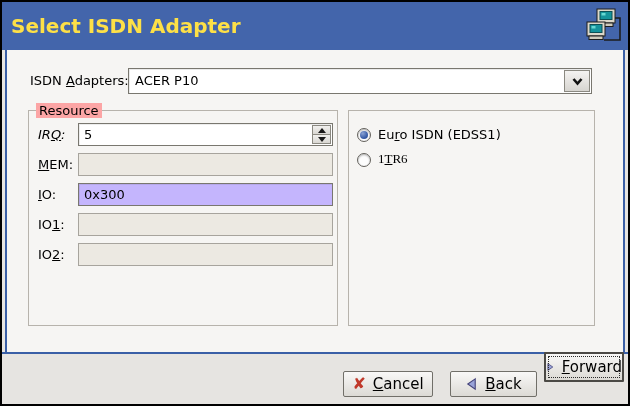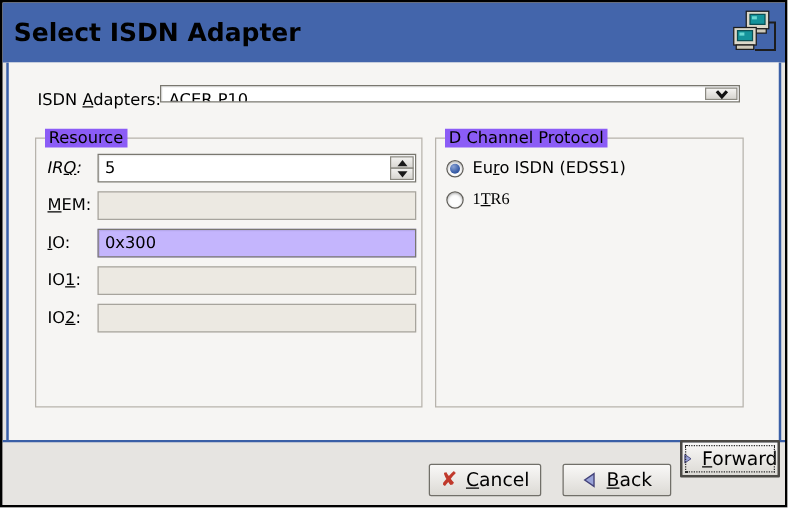--- a/index.html
+++ b/index.html
@@ -10,21 +10,21 @@
     font-family:"DejaVu Sans","Liberation Sans",sans-serif;
     color:#000; overflow:hidden;
   }
   
   .titlebar {
     position:absolute; left:0; top:0; right:0; height:48px;
     background:#4365ab;
   }
   .title {
     position:absolute; left:9px; top:0; line-height:48px;
-    font-size:20px; font-weight:bold; color:#000000; letter-spacing:0;
+    font-size:20px; font-weight:bold; color:#fde047; letter-spacing:0;
   }
   .titleicon { position:absolute; right:5px; top:5px; width:38px; height:38px; }
   
   .main {
     position:absolute; left:3px; top:48px; width:620px; height:302px;
     background:#f6f5f3;
     border-left:2px solid #3a5fa6; border-right:2px solid #3a5fa6;
   }
   .separator {
     position:absolute; left:0; right:0; top:350px; height:2px;
@@ -32,35 +32,35 @@
   }
   .strip {
     position:absolute; left:0; right:0; top:352px; bottom:0;
     background:#e6e4e1;
   }
   
   .lbl { position:absolute; font-size:13px; white-space:nowrap; }
   .u { text-decoration:underline; text-underline-offset:1px; }
   
   .combo {
-    position:absolute; left:126px; top:66px; width:464px; height:14px;
+    position:absolute; left:126px; top:66px; width:464px; height:26px;
     background:#fff; border:1px solid #79776f;
     box-shadow:inset 1px 1px 0 rgba(0,0,0,.08);
     display:flex; align-items:stretch;
   }
   .combo-value { flex:1; font-size:13px; line-height:24px; padding-left:6px; overflow:hidden; }
   .combo-btn {
     width:26px; margin:1px; background:linear-gradient(#f4f3f1,#d7d5d0);
     border:1px solid #8b8981; display:flex; align-items:center; justify-content:center;
     cursor:default;
   }
   
   .group { position:absolute; border:1px solid #b7b3ac; }
   .legend {
-    position:absolute; font-size:13px; background:#8b5cf6; padding:0 3px;
+    position:absolute; font-size:13px; background:#fca5a5; padding:0 3px;
     white-space:nowrap;
   }
   
   .field {
     position:absolute; height:23px; border:1px solid #79776f; background:#c4b5fd;
     font-family:"DejaVu Sans","Liberation Sans",sans-serif; font-size:13px;
     padding:0 5px; color:#000; box-shadow:inset 1px 1px 0 rgba(0,0,0,.07);
     width:255px; left:76px;
   }
   .field:disabled, .field.disabled {
@@ -174,21 +174,20 @@
   <label class="lbl" style="left:36px; top:185px;"><span></span><span class="u">I</span><span>O:</span></label>
   <input class="field" style="top: 181px;" value="0x300">
 
   <label class="lbl" style="left:36px; top:215px;"><span>IO</span><span class="u">1</span><span>:</span></label>
   <input class="field disabled" style="top: 211px;" disabled="" value="">
 
   <label class="lbl" style="left:36px; top:245px;"><span>IO</span><span class="u">2</span><span>:</span></label>
   <input class="field disabled" style="top: 241px;" disabled="" value="">
 
   <div class="group" style="left:346px; top:108px; width:247px; height:216px;"></div>
-  <span class="legend" style="left:354px; top:101px;">D Channel Protocol</span>
 
   <div class="radio-row" style="left:355px; top:124px;">
     <span class="radio checked"></span>
     <label class="lbl"><span>Eu</span><span class="u">r</span><span>o ISDN (EDSS1)</span></label>
   </div>
 
   <div class="radio-row" style="left:355px; top:149px;font-family:Liberation Serif, serif;">
     <span class="radio"></span>
     <label class="lbl"><span>1</span><span class="u">T</span><span>R6</span></label>
   </div>

